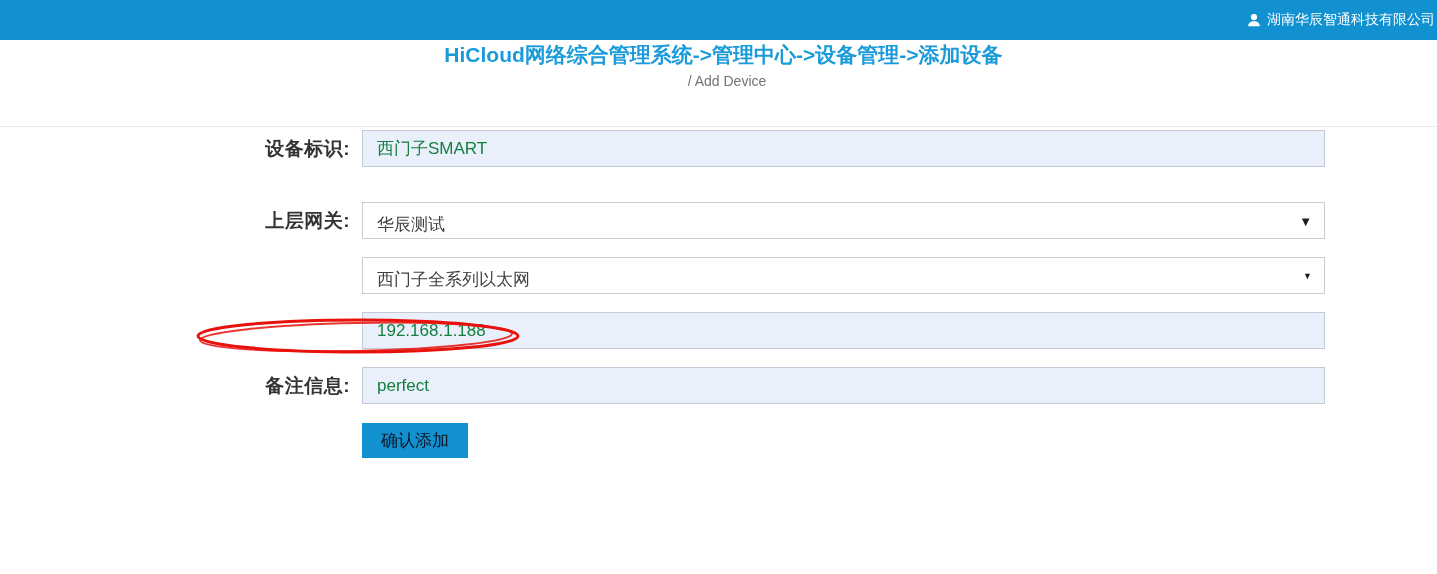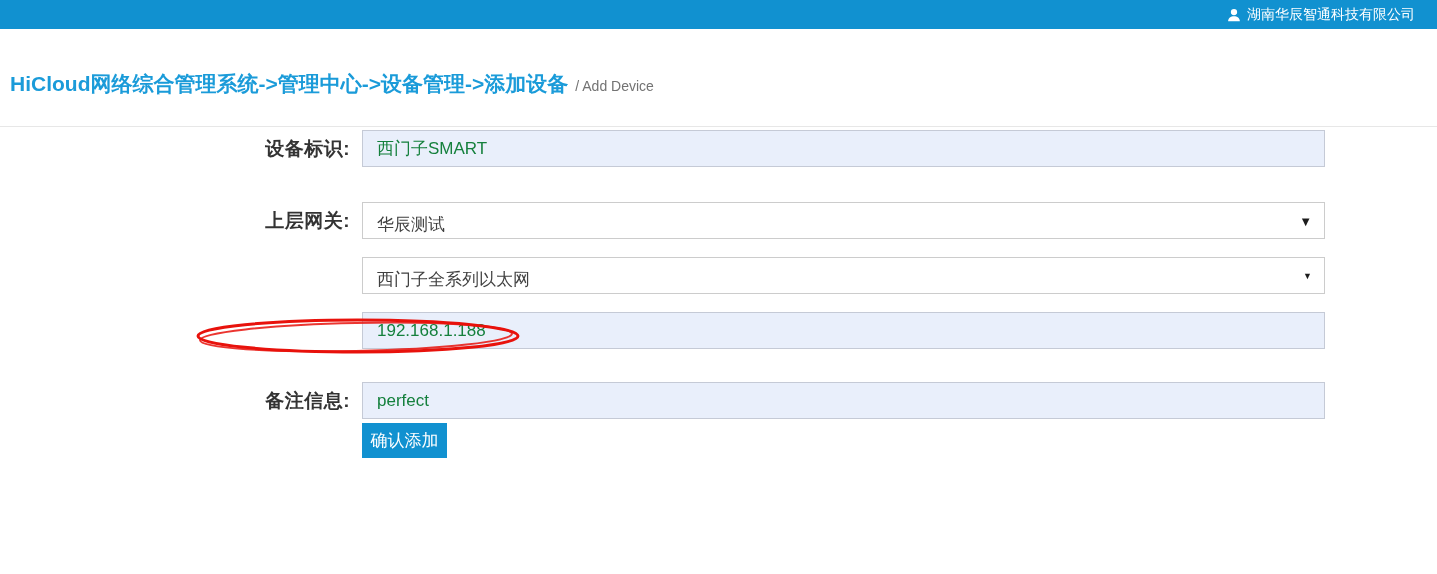--- a/index.html
+++ b/index.html
@@ -10,26 +10,26 @@
     height: 574px;
     background: #ffffff;
     font-family: "Liberation Sans", "DejaVu Sans", sans-serif;
     overflow: hidden;
   }
 
   
   .topbar {
     position: absolute;
     top: 0; left: 0; right: 0;
-    height: 29px;
+    height: 40px;
     background: #1191d0;
     display: flex;
     align-items: center;
     justify-content: flex-end;
-    padding-right: 22px;
+    padding-right: 2px;
     color: #ffffff;
   }
   .topbar-user {
     display: flex;
     align-items: center;
     gap: 6px;
     font-size: 14px;
     cursor: pointer;
   }
   .user-icon svg { display: block; }
@@ -37,20 +37,21 @@
   
   .crumbbar {
     position: absolute;
     top: 41px; left: 0; right: 0;
     height: 86px;
     background: #ffffff;
     border-bottom: 1px solid #e7e7e7;
     display: flex;
     align-items: center;
     padding-left: 10px;
+    flex-direction: column;
   }
   .crumb-main {
     color: #1a9bd9;
     font-weight: bold;
     font-size: 21px;
     white-space: nowrap;
   }
   .crumb-sub {
     color: #737373;
     font-size: 14px;
@@ -58,21 +59,21 @@
     white-space: nowrap;
     padding-top: 4px;
   }
 
   
   .form-row { position: absolute; left: 0; width: 100%; height: 37px; }
   .row-0 { top: 130px; }
   .row-1 { top: 202px; }
   .row-2 { top: 257px; }
   .row-3 { top: 312px; }
-  .row-4 { top: 382px; }
+  .row-4 { top: 367px; }
 
   .flabel {
     position: absolute;
     left: 183px;
     width: 167px;
     height: 37px;
     line-height: 37px;
     text-align: right;
     font-weight: bold;
     font-size: 19px;
@@ -116,24 +117,24 @@
     color: #1c1c1c;
     line-height: 1;
   }
   .caret-lg { font-size: 13px; }
   .caret-sm { font-size: 9px; }
 
   .submit-btn {
     position: absolute;
     left: 362px;
     top: 423px;
-    width: 85px;
+    width: 106px;
     height: 35px;
     background: #1191d0;
-    color: #ffffff;
+    color: #0f172a;
     border: none;
     font-size: 17px;
     font-family: inherit;
     cursor: pointer;
   }
 
   
   .annotation-ellipse {
     position: absolute;
     left: 188px;

